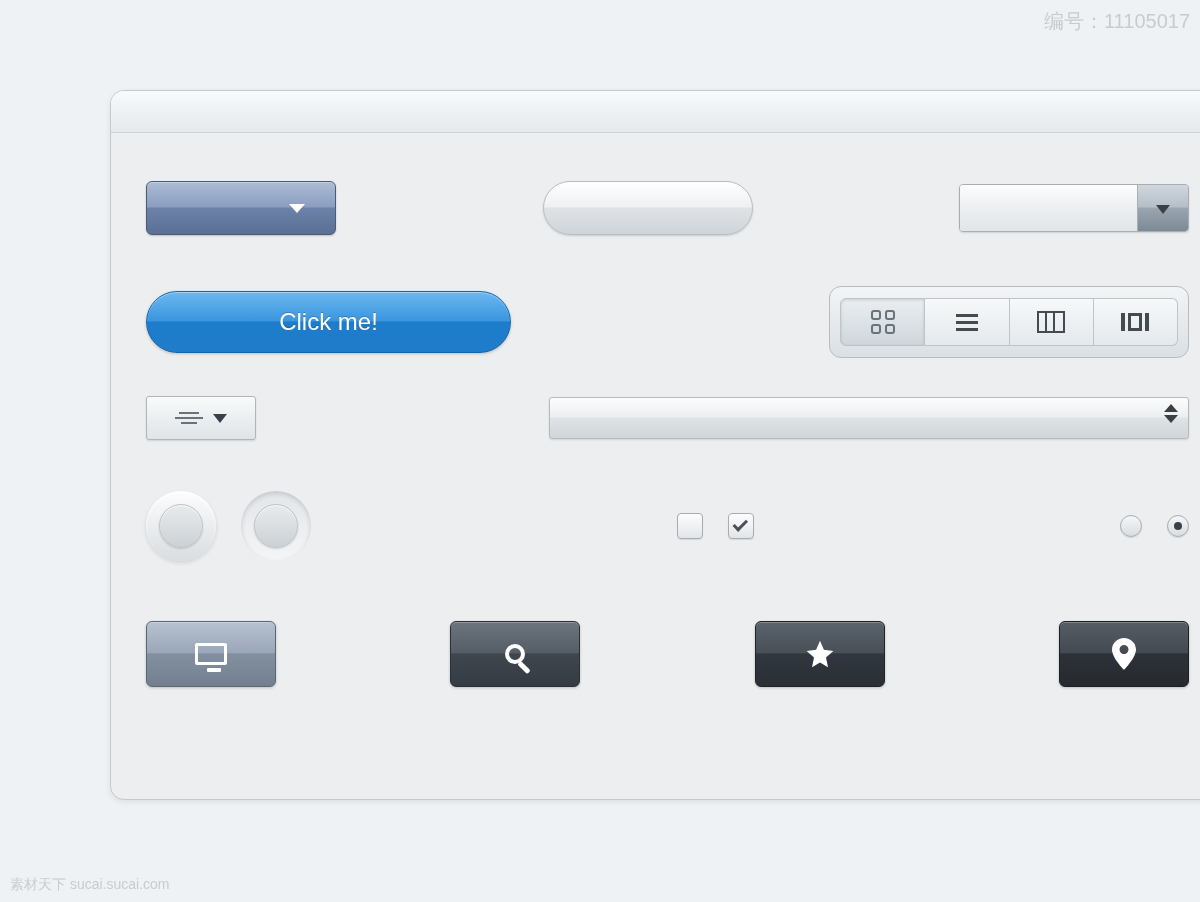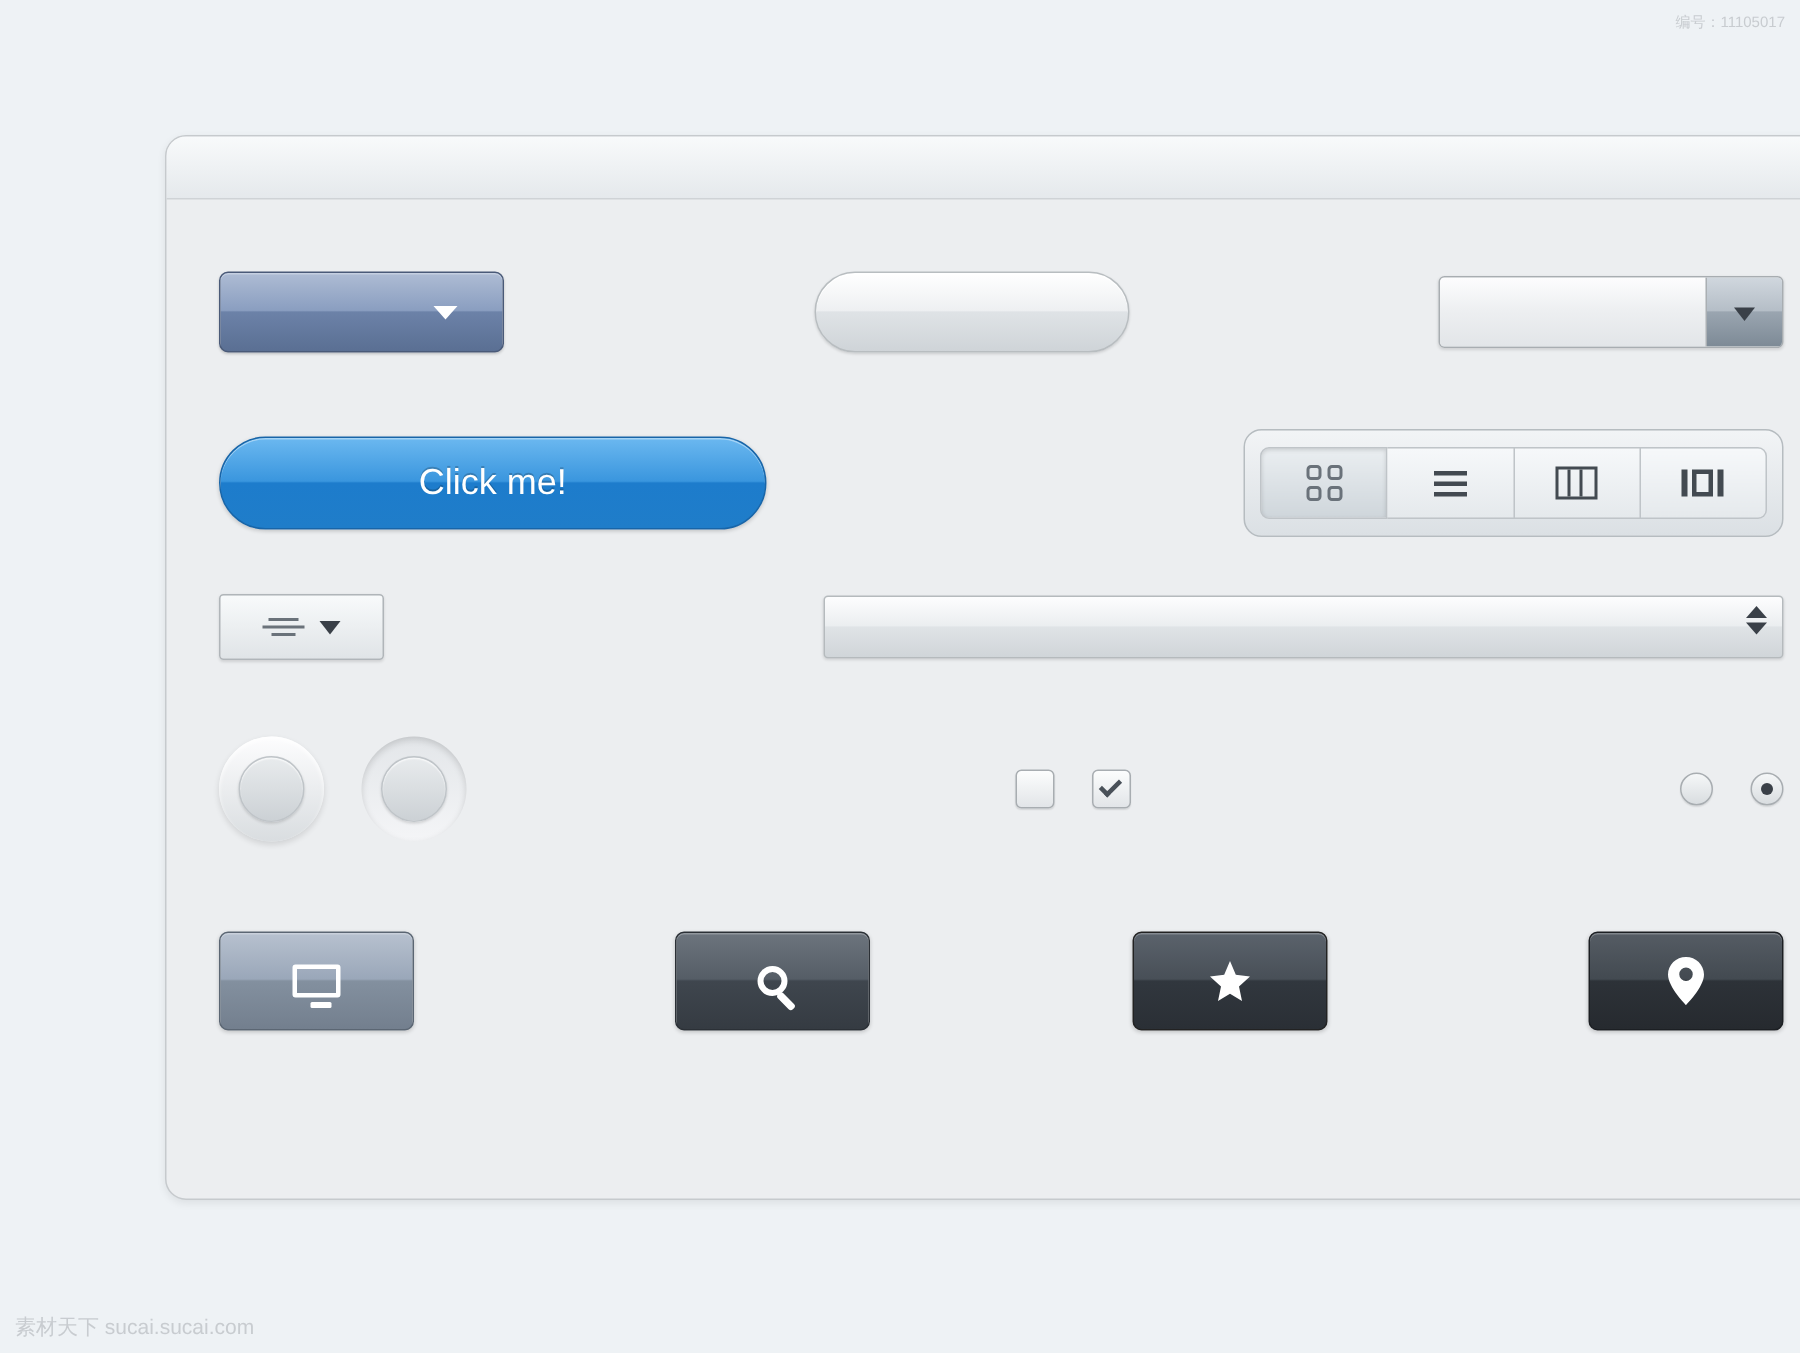--- a/index.html
+++ b/index.html
@@ -12,21 +12,21 @@
 }
 .watermark-bl {
   position: absolute;
   bottom: 8px; left: 10px;
   font-size: 14px;
   color: #c8ccd0;
 }
 .watermark-br {
   position: absolute;
   top: 8px; right: 10px;
-  font-size: 10px;
+  font-size: 20px;
   color: #c8ccd0;
 }
 
 
 .window {
   position: absolute;
   left: 110px;
   top: 90px;
   width: 1140px;
   height: 710px;

